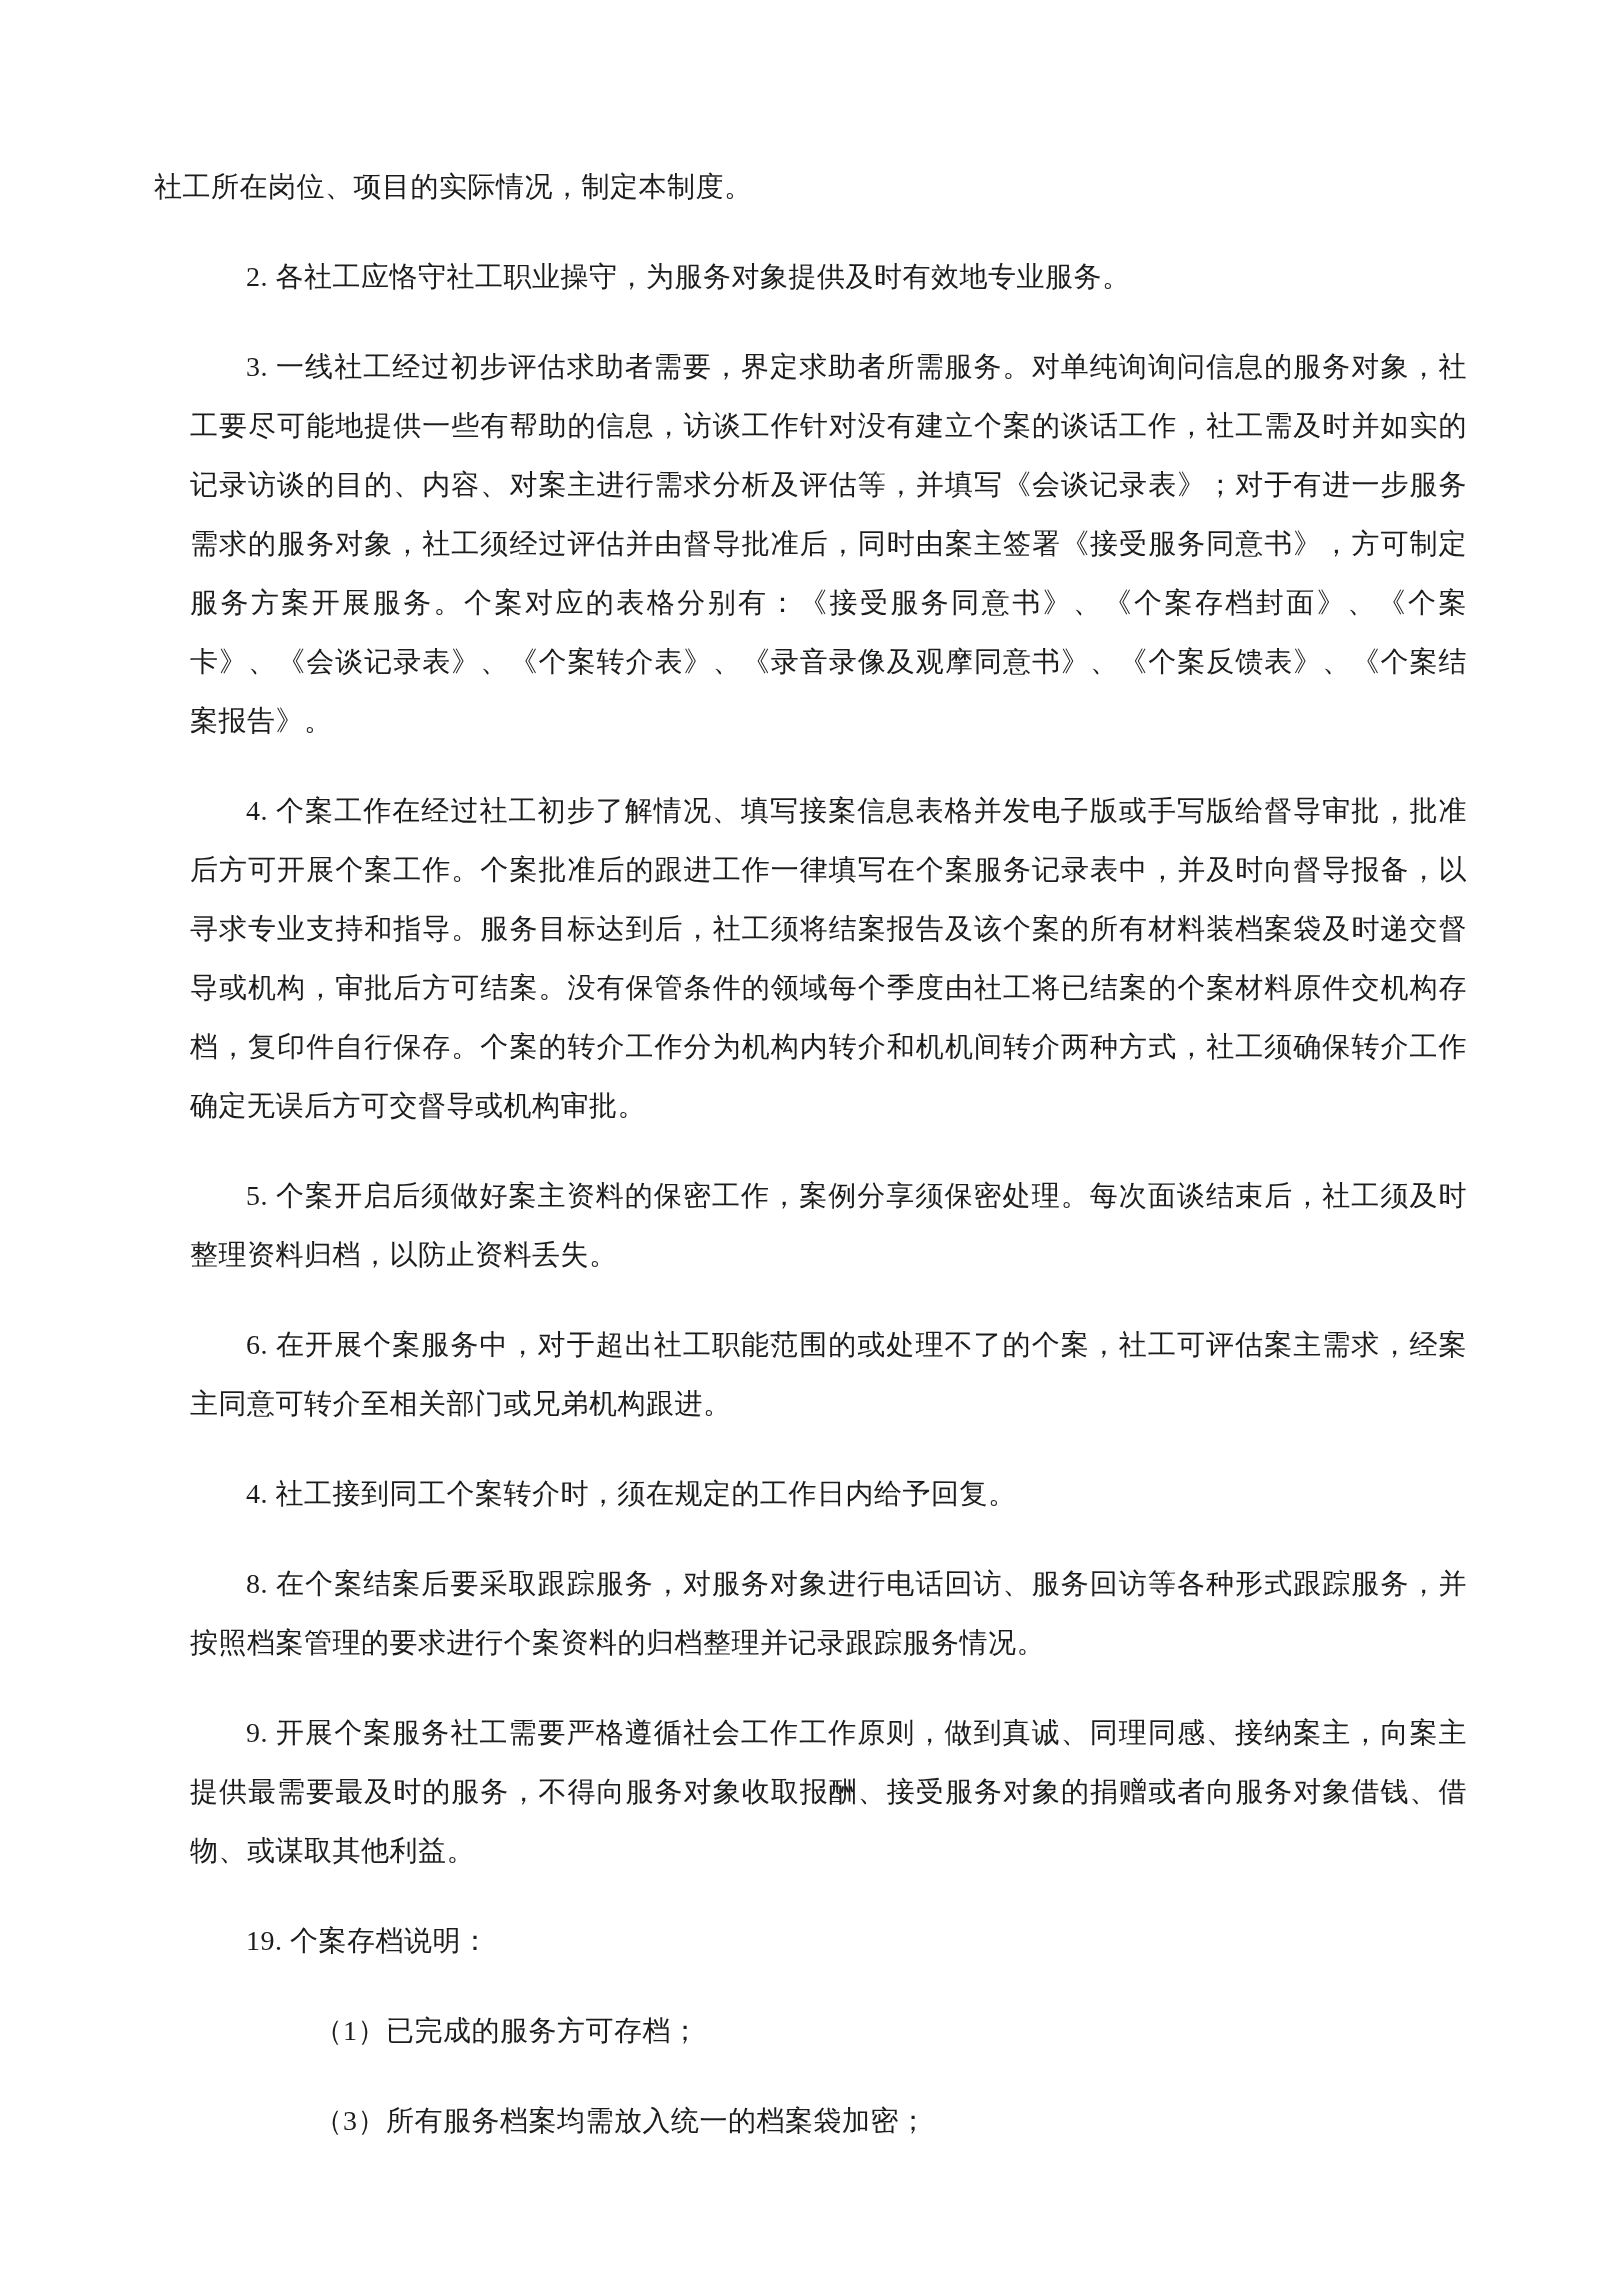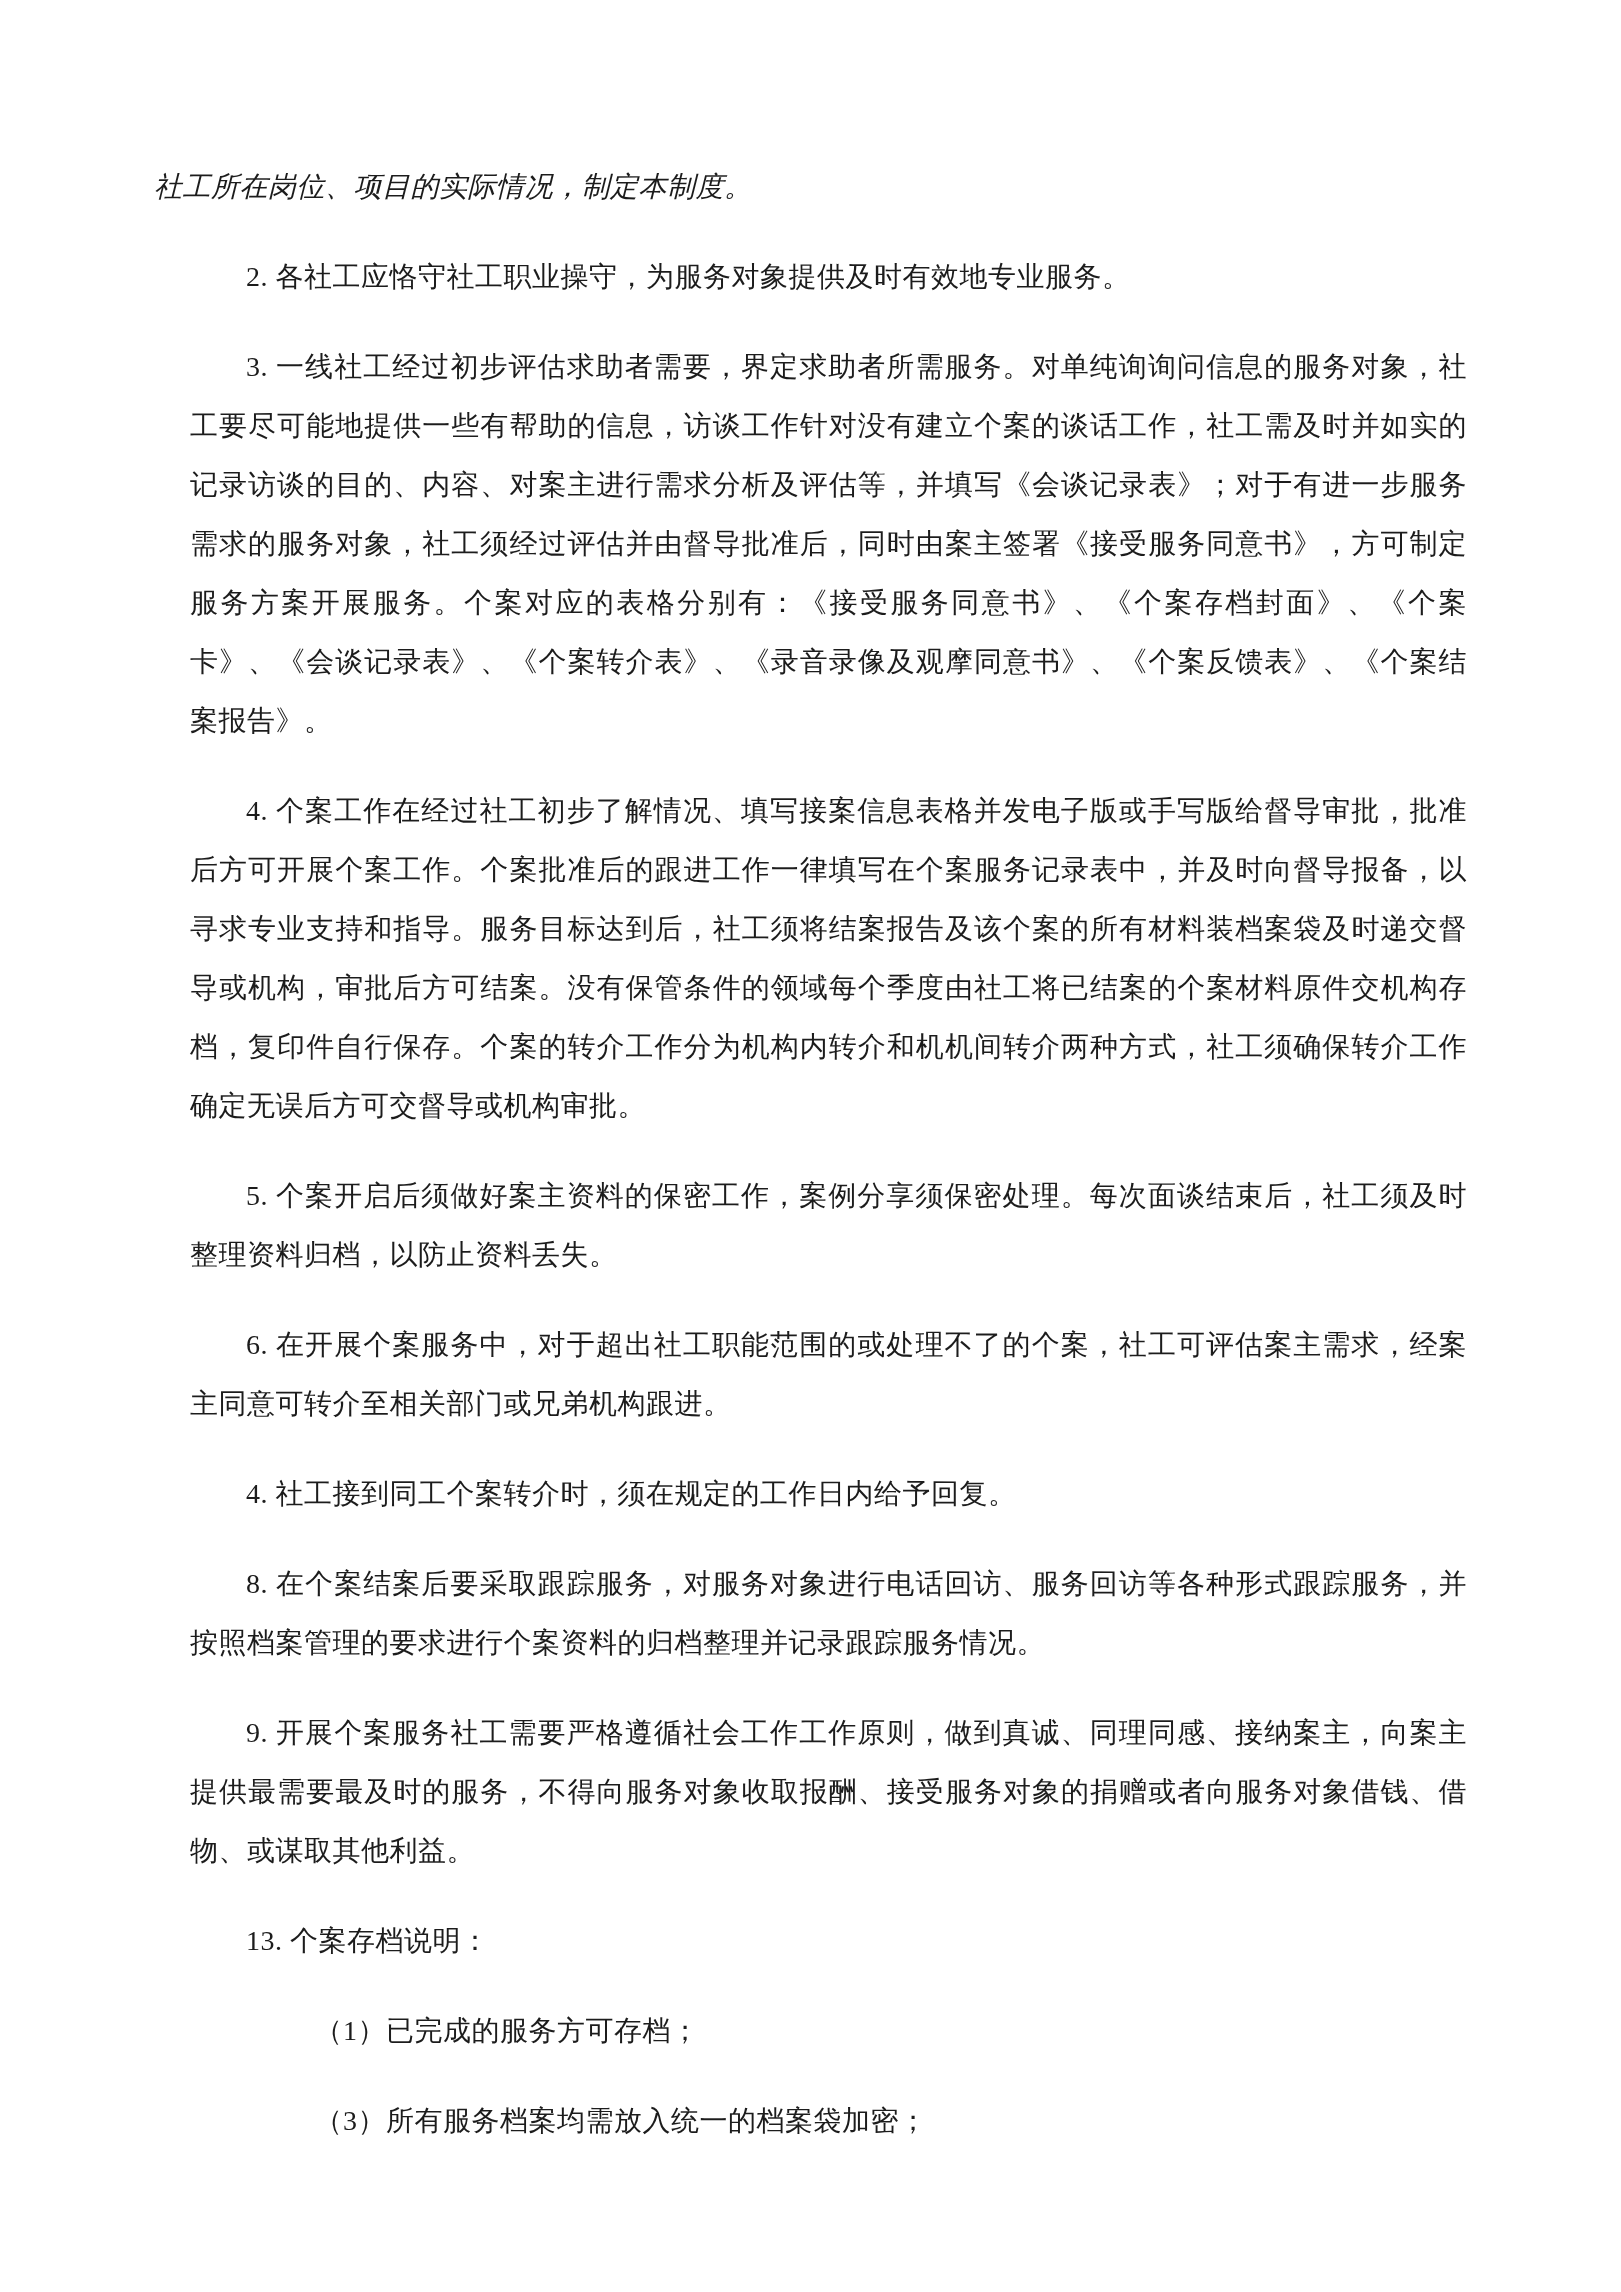--- a/index.html
+++ b/index.html
@@ -20,35 +20,35 @@
     font-size: 28px;
     line-height: 59px;
   }
   .para {
     margin: 0;
     text-align: justify;
     text-indent: 2em;          
     letter-spacing: 0.5px;
   }
   .para + .para { margin-top: 31px; margin-left: 36px; }   
-  .para.continuation { text-indent: 0; font-style: italic; }  
+  .para.continuation { text-indent: 0; }  
   .para.subitem { text-indent: 4.45em; }  
 </style>
 </head>
 <body>
 
 <div class="page" style="--page-bg: #ffffff; --text-color: #1c1c1c;">
   <div>
       <p class="para continuation">社工所在岗位、项目的实际情况，制定本制度。</p>
       <p class="para numbered">2. 各社工应恪守社工职业操守，为服务对象提供及时有效地专业服务。</p>
       <p class="para numbered">3. 一线社工经过初步评估求助者需要，界定求助者所需服务。对单纯询询问信息的服务对象，社工要尽可能地提供一些有帮助的信息，访谈工作针对没有建立个案的谈话工作，社工需及时并如实的记录访谈的目的、内容、对案主进行需求分析及评估等，并填写《会谈记录表》；对于有进一步服务需求的服务对象，社工须经过评估并由督导批准后，同时由案主签署《接受服务同意书》，方可制定服务方案开展服务。个案对应的表格分别有：《接受服务同意书》、《个案存档封面》、《个案卡》、《会谈记录表》、《个案转介表》、《录音录像及观摩同意书》、《个案反馈表》、《个案结案报告》。</p>
       <p class="para numbered">4. 个案工作在经过社工初步了解情况、填写接案信息表格并发电子版或手写版给督导审批，批准后方可开展个案工作。个案批准后的跟进工作一律填写在个案服务记录表中，并及时向督导报备，以寻求专业支持和指导。服务目标达到后，社工须将结案报告及该个案的所有材料装档案袋及时递交督导或机构，审批后方可结案。没有保管条件的领域每个季度由社工将已结案的个案材料原件交机构存档，复印件自行保存。个案的转介工作分为机构内转介和机机间转介两种方式，社工须确保转介工作确定无误后方可交督导或机构审批。</p>
       <p class="para numbered">5. 个案开启后须做好案主资料的保密工作，案例分享须保密处理。每次面谈结束后，社工须及时整理资料归档，以防止资料丢失。</p>
       <p class="para numbered">6. 在开展个案服务中，对于超出社工职能范围的或处理不了的个案，社工可评估案主需求，经案主同意可转介至相关部门或兄弟机构跟进。</p>
       <p class="para numbered">4. 社工接到同工个案转介时，须在规定的工作日内给予回复。</p>
       <p class="para numbered">8. 在个案结案后要采取跟踪服务，对服务对象进行电话回访、服务回访等各种形式跟踪服务，并按照档案管理的要求进行个案资料的归档整理并记录跟踪服务情况。</p>
       <p class="para numbered">9. 开展个案服务社工需要严格遵循社会工作工作原则，做到真诚、同理同感、接纳案主，向案主提供最需要最及时的服务，不得向服务对象收取报酬、接受服务对象的捐赠或者向服务对象借钱、借物、或谋取其他利益。</p>
-      <p class="para numbered">13. 个案存档说明：</p>
+      <p class="para numbered">19. 个案存档说明：</p>
       <p class="para subitem">（1）已完成的服务方可存档；</p>
       <p class="para subitem">（3）所有服务档案均需放入统一的档案袋加密；</p>
     </div>
 </div>
 
 
 </body></html>

